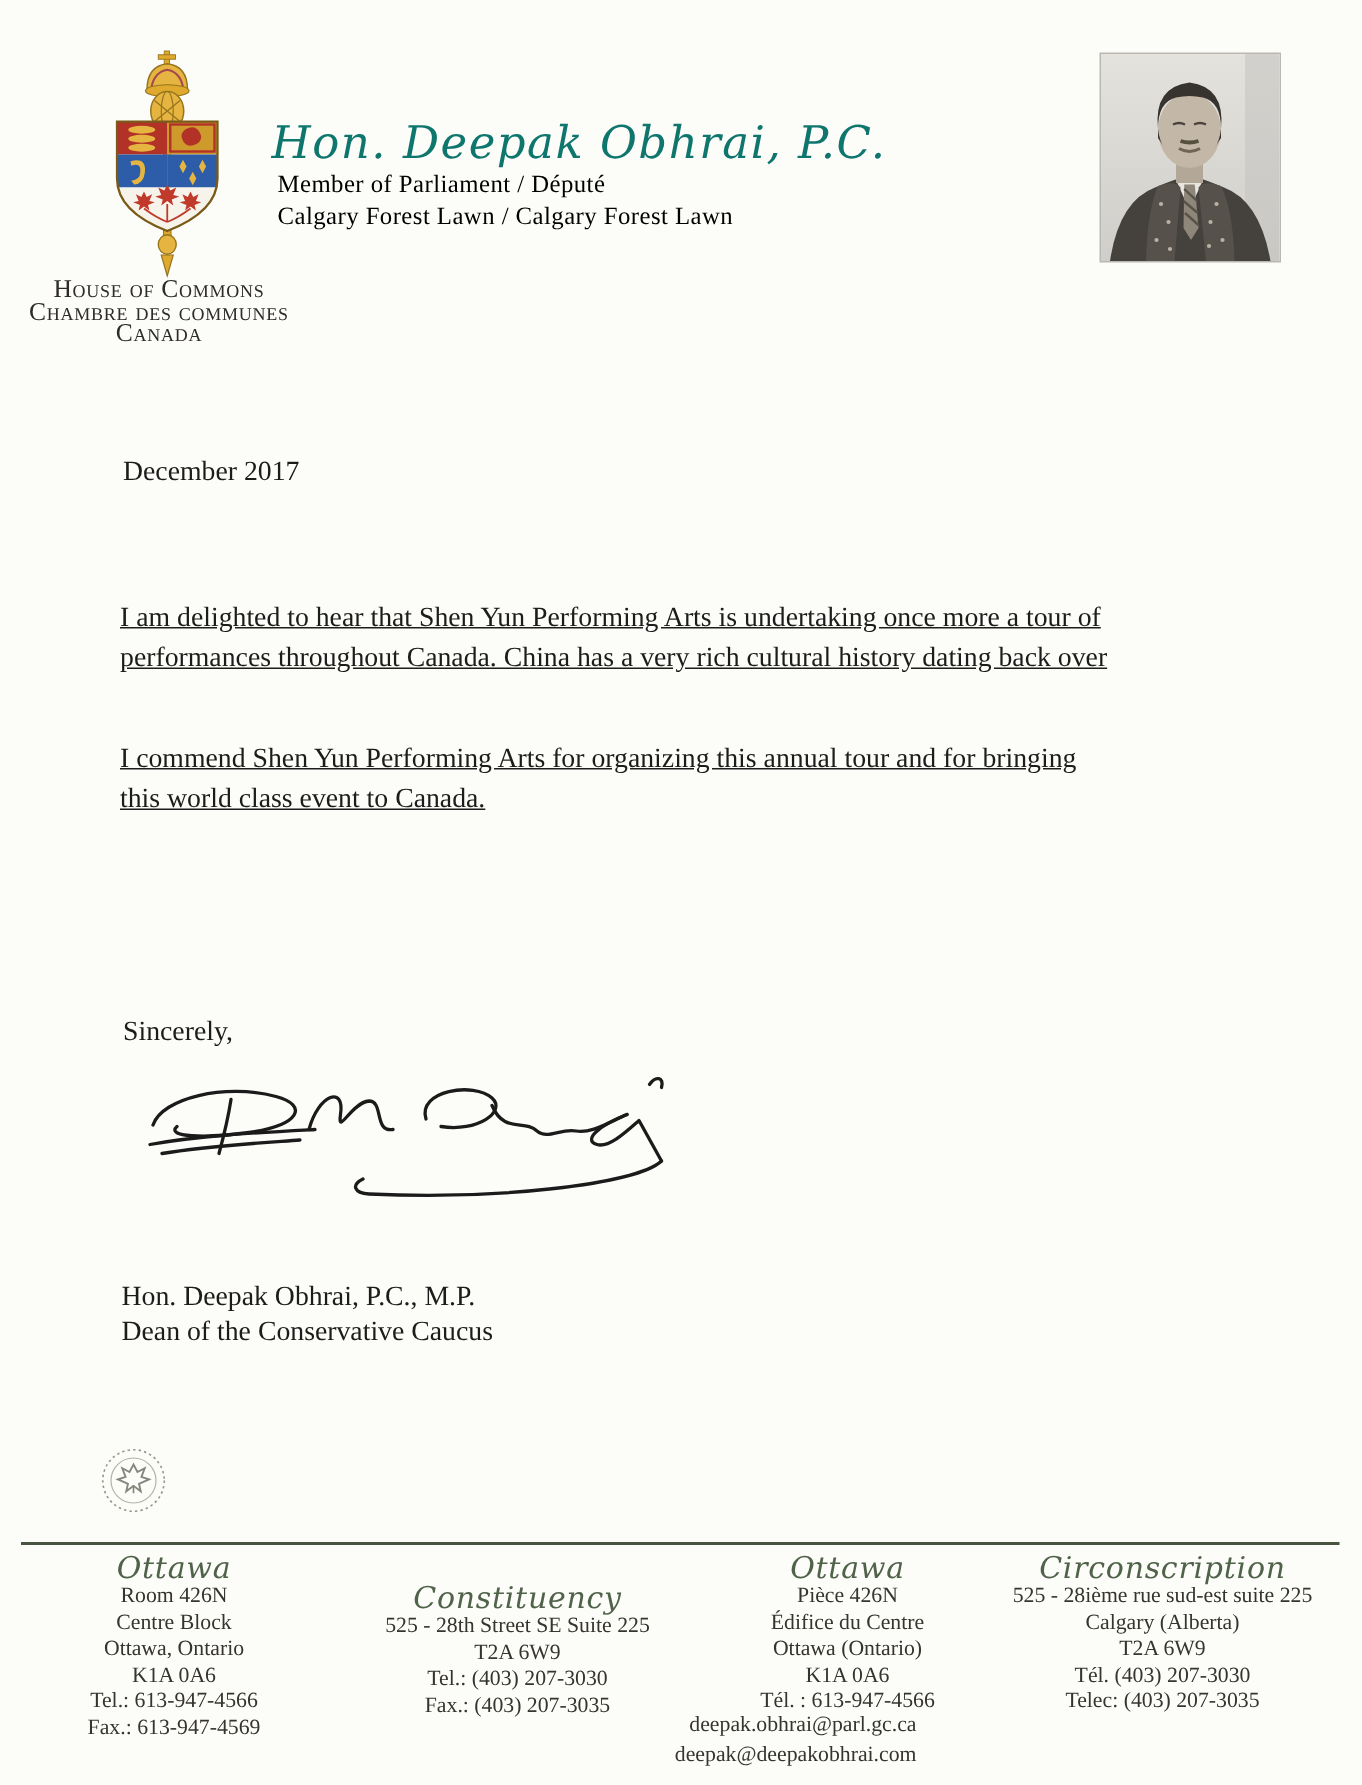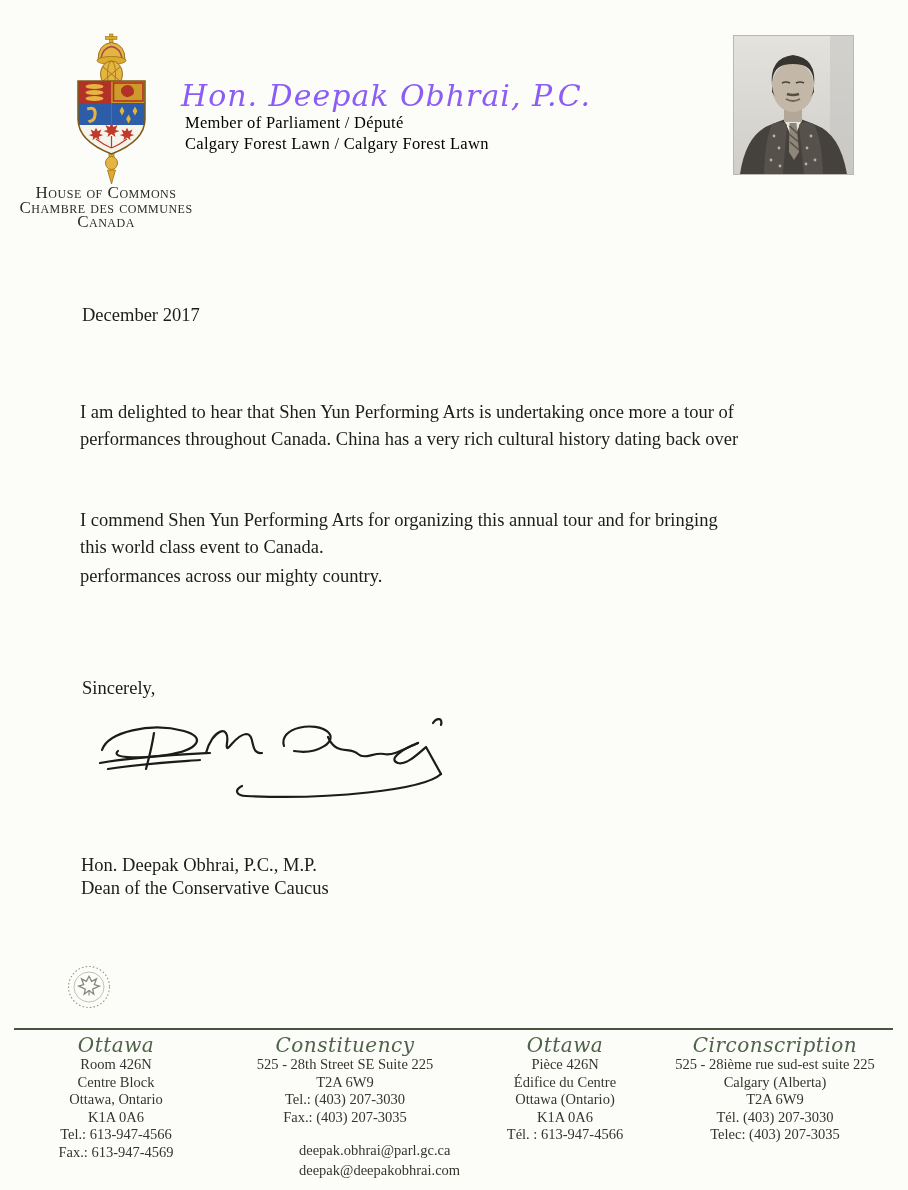--- a/index.html
+++ b/index.html
@@ -21,64 +21,64 @@
     font-size:17px;line-height:14.5px;
     letter-spacing:.5px;
     color:#2e2b28;
   }
   .lh-name{
     position:absolute;left:181px;top:78px;
     font-family:"DejaVu Serif", serif;
     font-style:italic;
     font-size:30px;
     letter-spacing:1px;
-    color:#8b5cf6;
+    color:#0f766e;
     white-space:nowrap;
   }
   .lh-sub{
     position:absolute;left:185px;
     font-size:16.5px;color:#000000;letter-spacing:.3px;
     white-space:nowrap;
   }
   .lh-role{top:113px;}
   .lh-riding{top:134px;}
   .photo{
     position:absolute;left:733px;top:35px;width:119px;height:138px;
     border:1px solid #b9b8b2;
   }
   
   .dateline{position:absolute;left:82px;top:305px;font-size:18.5px;}
   .para{position:absolute;left:80px;width:730px;font-size:18.5px;line-height:27px;white-space:nowrap;}
-  .p1{top:399px;}
-  .p2{top:507px;}
+  .p1{top:399px;text-decoration:underline;}
+  .p2{top:493px;text-decoration:underline;}
   .p3{top:563px;}
   .closing{position:absolute;left:82px;top:678px;font-size:18.5px;}
   .signature{position:absolute;left:88px;top:706px;width:360px;height:105px;}
   .signer{position:absolute;left:81px;font-size:18.5px;white-space:nowrap;margin-top:33px;}
   .signer-name{top:822px;}
   .signer-title{top:845px;}
   
   .ecologo{position:absolute;left:66px;top:964px;width:46px;height:46px;}
   .footer-rule{position:absolute;left:14px;top:1028px;width:879px;height:2px;background:#48543f;}
   .fcol{position:absolute;top:1034px;text-align:center;}
   .fcol-1{left:30px;width:172px;}
-  .fcol-2{left:213px;width:264px;}
+  .fcol-2{left:213px;width:264px;margin-top:20px;}
   .fcol-3{left:468px;width:194px;}
   .fcol-4{left:648px;width:254px;}
   .fcol-header{
     font-family:"DejaVu Serif", serif;
     font-style:italic;
     font-size:20px;line-height:22px;
     color:#50634a;
     letter-spacing:.5px;
   }
   .fcol-line{font-size:14.5px;line-height:17.5px;color:#36342f;}
   .emails{
     position:absolute;left:299px;top:1140px;width:312px;
-    text-align:left;font-size:14.5px;line-height:20px;color:#36342f;
+    text-align:right;font-size:14.5px;line-height:20px;color:#36342f;
   }
 </style>
 </head>
 <body>
 
 <div class="page">
 
   <div>
 
     <svg class="crest" viewBox="0 0 112 152" xmlns="http://www.w3.org/2000/svg">
@@ -202,21 +202,20 @@
       <div>I am delighted to hear that Shen Yun Performing Arts is undertaking once more a tour of</div>
       <div>performances throughout Canada. China has a very rich cultural history dating back over</div>
     </div>
 
     <div class="para p2">
       <div>I commend Shen Yun Performing Arts for organizing this annual tour and for bringing</div>
       <div>this world class event to Canada.</div>
     </div>
 
     <div class="para p3">
-      <div>performances across our mighty country.</div>
     </div>
 
     <div class="closing">Sincerely,</div>
 
     <svg class="signature" viewBox="0 0 360 105" xmlns="http://www.w3.org/2000/svg">
       <g fill="none" stroke="#1b1b1b" stroke-width="2.2" stroke-linecap="round" stroke-linejoin="round">
         <path d="M14,44 C20,26 62,16 96,25 C118,31 112,44 78,49 C48,53 22,52 30,45"></path>
         <path d="M12,57 C45,51 85,49 122,47"></path>
         <path d="M20,63 C50,58 85,56 112,54"></path>
         <path d="M66,27 C64,40 61,52 58,63"></path>

